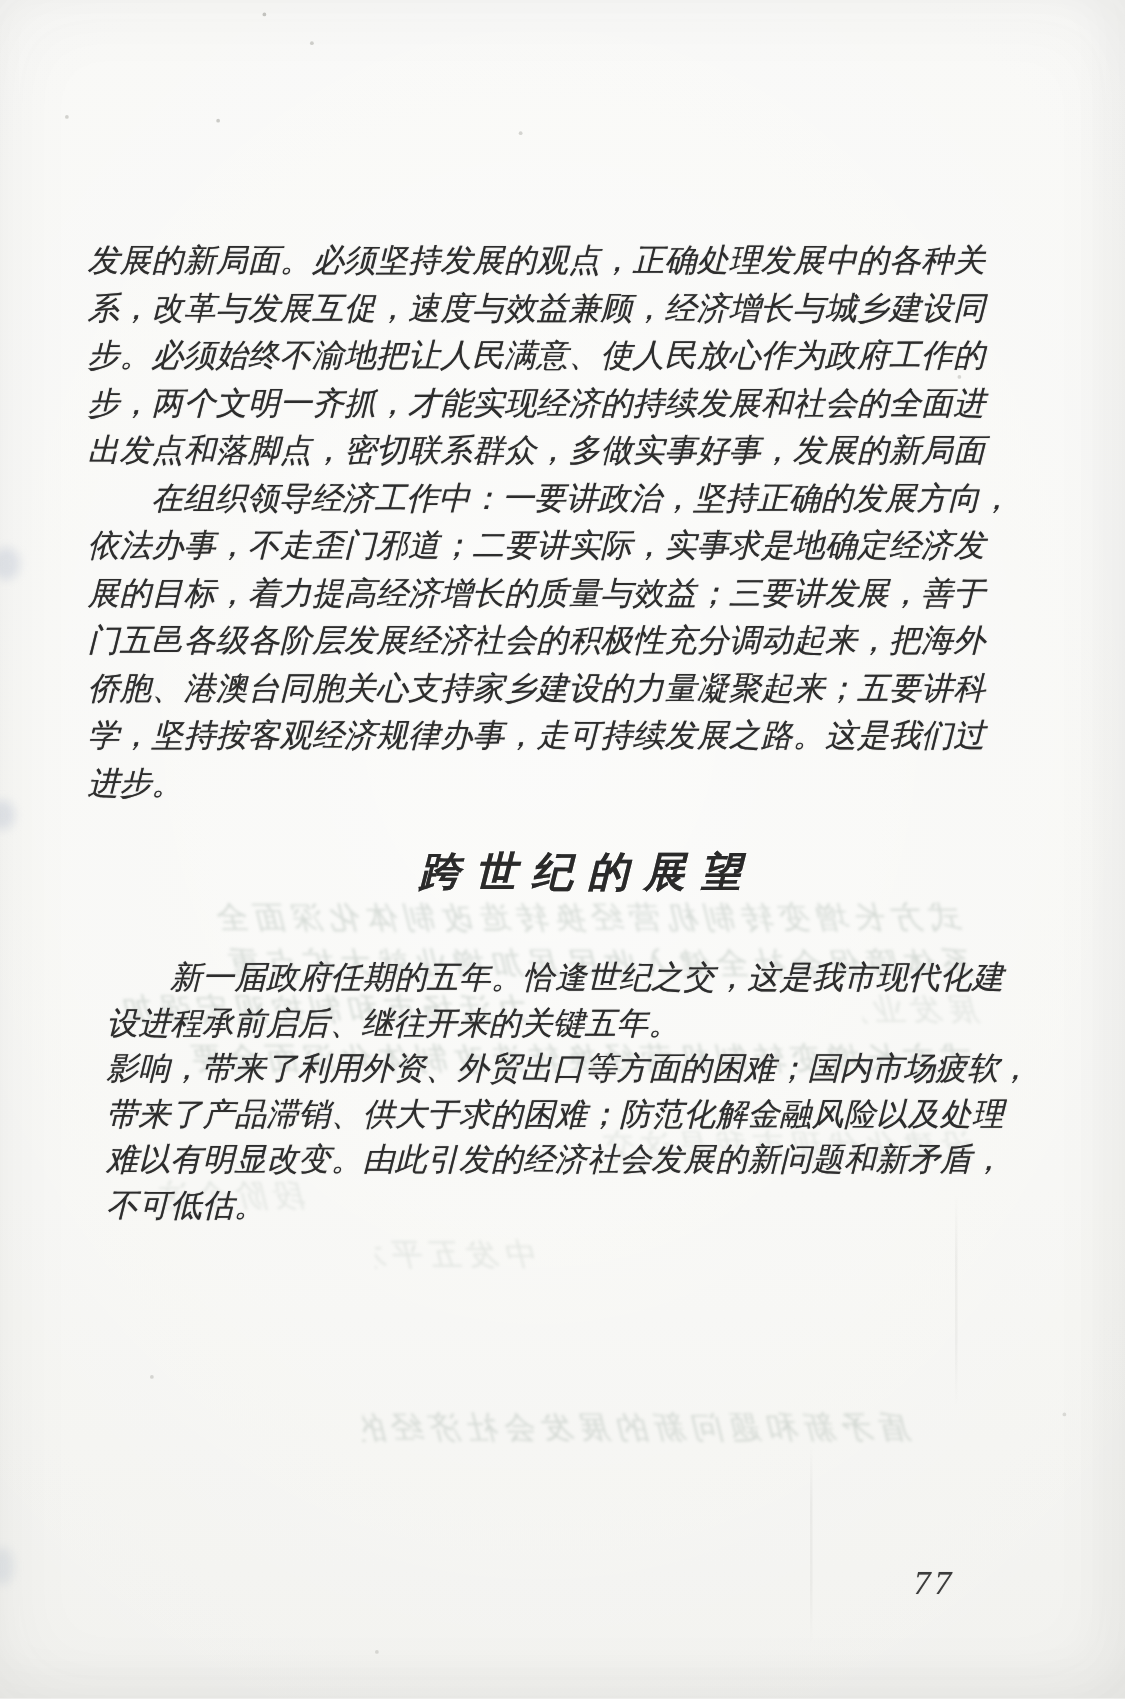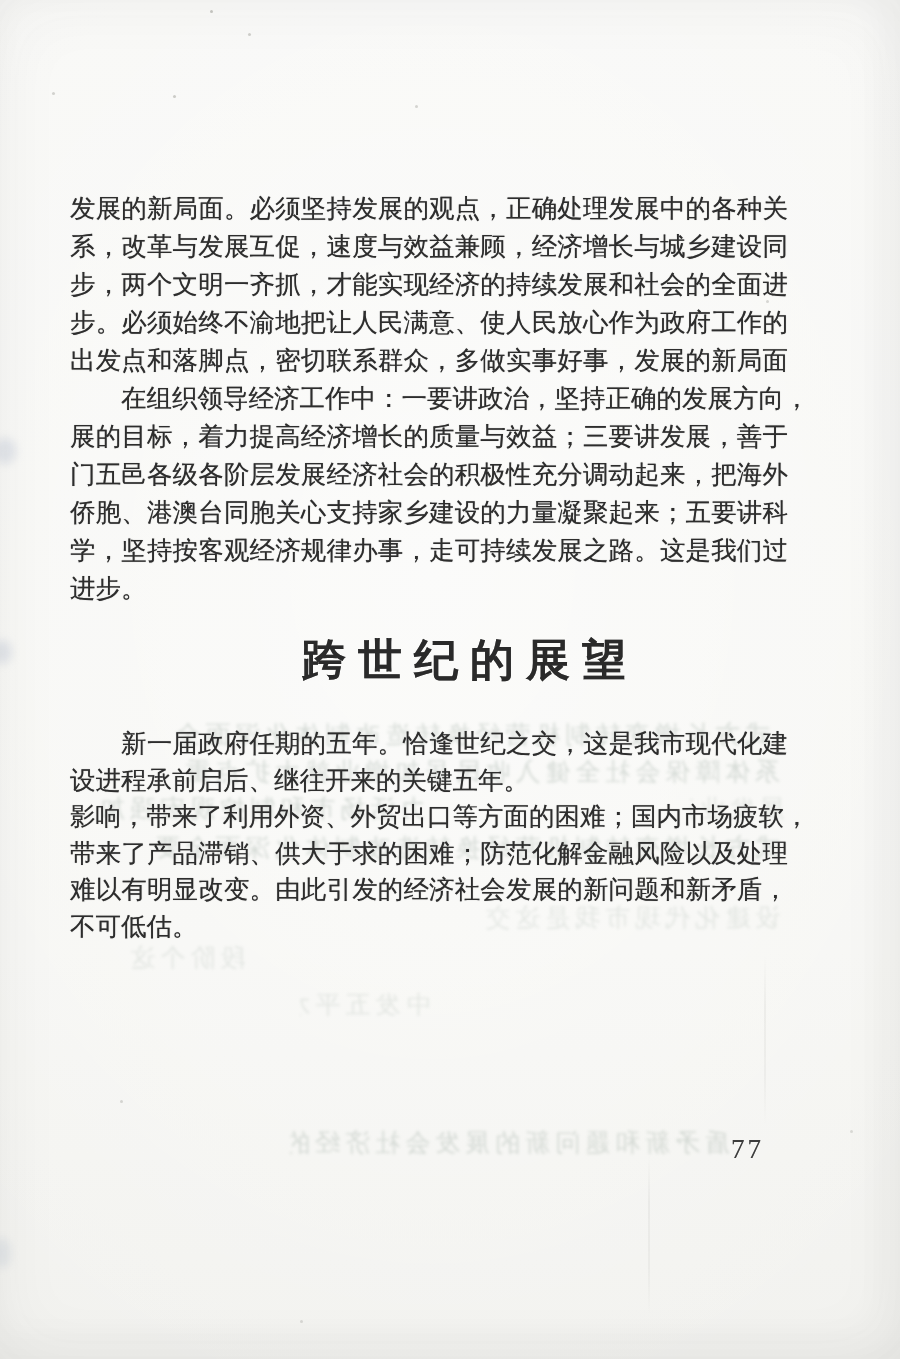--- a/index.html
+++ b/index.html
@@ -9,63 +9,64 @@
     overflow: hidden;
   }
   .scan-page {
     position: relative;
     width: 900px; height: 1359px;
     background: #f7f7f4;
     background-image:
       radial-gradient(ellipse 130% 110% at 48% 42%, rgba(255,255,255,0.55) 0%, rgba(255,255,255,0) 60%),
       linear-gradient(180deg, #f8f8f6 0%, #f6f6f3 70%, #f2f2ef 100%);
     overflow: hidden;
+    font-style: italic;
   }
   .scan-page::after {
     content: "";
     position: absolute; inset: 0;
     box-shadow: inset 0 0 70px rgba(60,60,55,0.05), inset -10px -14px 40px rgba(60,60,55,0.04);
     pointer-events: none;
   }
 
   .text-col {
     position: absolute;
     left: 70px; top: 190px; width: 718px;
     color: #2d2d2d;
     font-size: 25.5px;
     text-shadow: 0 0 0.7px rgba(45,45,45,0.65);
   }
   .sec1 .line { line-height: 38px; }
-  .sec2 .line { line-height: 36.5px; }
+  .sec2 .line { line-height: 36.5px; margin-left: 15px; }
   .line {
     width: 100%;
     text-align: justify;
     white-space: nowrap;
   }
   .line.fill { text-align-last: justify; }
   .line.plain { text-align-last: left; }
   .line.indent { padding-left: 51px; box-sizing: border-box; }
 
   .heading {
     margin-top: 34px;
     line-height: 36px;
     padding-left: 82px;
     text-align: center;
     font-family: "Liberation Sans", "DejaVu Sans", sans-serif;
     font-weight: bold;
-    font-size: 44px;
+    font-size: 33px;
     letter-spacing: 12px;
     color: #2a2a2a;
     text-shadow: 0 0 0.5px rgba(40,40,40,0.6);
   }
   .sec2 { margin-top: 48px; }
 
   .page-number {
     position: absolute;
-    left: 731px; top: 1134px;
+    left: 731px; top: 1251px;
     font-size: 27px;
     letter-spacing: 3px;
     color: #3c3c3c;
     text-shadow: 0 0 0.6px rgba(50,50,50,0.5);
   }
 
   
   .ghost {
     position: absolute;
     transform: scaleX(-1);
@@ -132,25 +133,26 @@
   <div class="ghost dim" style="left:65px; top:943px; width:180px;">段阶个这</div>
   <div class="ghost" style="left:290px; top:1128px; width:440px;">盾矛新和题问新的展发会社济经的发引此由</div>
   <div class="ghost dim" style="left:300px; top:990px; width:130px;">中发五平水的色特有具个一设建标目斗奋</div>
 
   <div class="text-col">
 
     <div class="sec1">
 
       <div class="line fill">发展的新局面。必须坚持发展的观点，正确处理发展中的各种关</div>
       <div class="line fill">系，改革与发展互促，速度与效益兼顾，经济增长与城乡建设同</div>
+      <div class="line fill">步。必须始终不渝地把让人民满意、使人民放心作为政府工作的</div>
       <div class="line fill">步，两个文明一齐抓，才能实现经济的持续发展和社会的全面进</div>
-      <div class="line fill">步。必须始终不渝地把让人民满意、使人民放心作为政府工作的</div>
       <div class="line fill">出发点和落脚点，密切联系群众，多做实事好事，发展的新局面</div>
 
       <div class="line fill indent">在组织领导经济工作中：一要讲政治，坚持正确的发展方向，</div>
+      <div class="line fill">依法办事，不走歪门邪道；二要讲实际，实事求是地确定经济发</div>
       <div class="line fill">展的目标，着力提高经济增长的质量与效益；三要讲发展，善于</div>
       <div class="line fill">门五邑各级各阶层发展经济社会的积极性充分调动起来，把海外</div>
       <div class="line fill">侨胞、港澳台同胞关心支持家乡建设的力量凝聚起来；五要讲科</div>
       <div class="line fill">学，坚持按客观经济规律办事，走可持续发展之路。这是我们过</div>
       <div class="line plain">进步。</div>
     </div>
 
     <div class="heading">跨世纪的展望</div>
 
     <div class="sec2">

